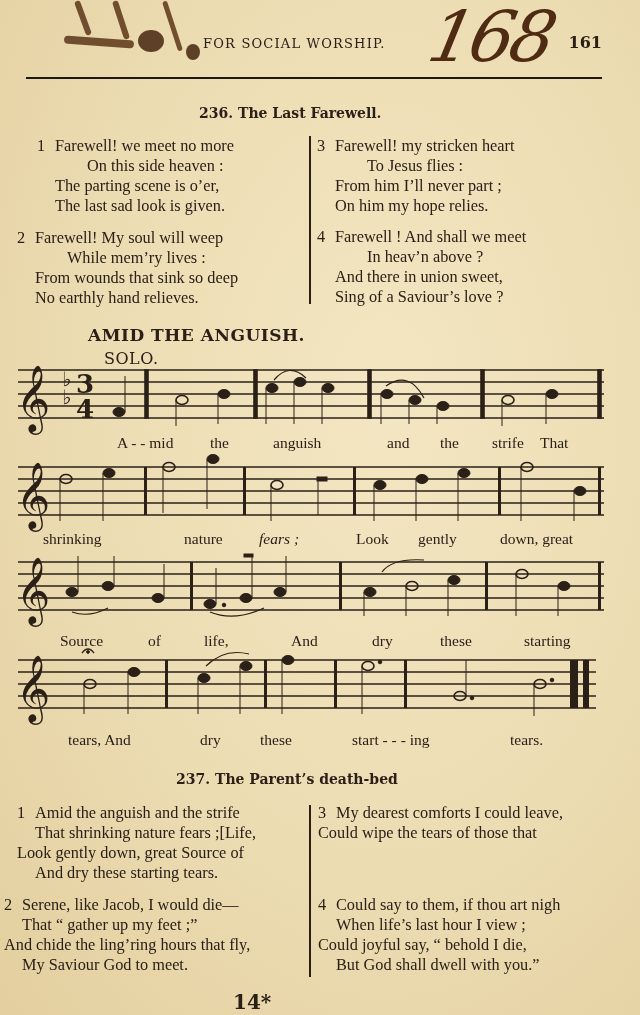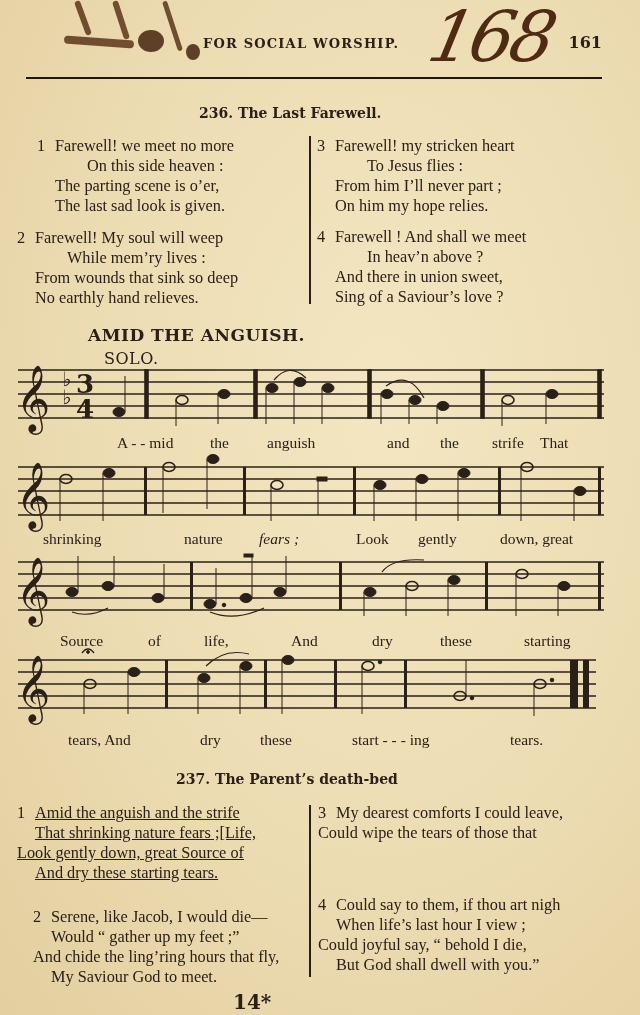--- a/index.html
+++ b/index.html
@@ -6,21 +6,21 @@
   body {
     width:640px; height:1015px; overflow:hidden; position:relative;
     background: radial-gradient(ellipse at 60% 40%, #f3e6c2 0%, #ecdcb2 55%, #e3cf9f 100%);
     color:#2a2018;
     font-family: "DejaVu Serif", "Liberation Serif", serif;
   }
   .ink-blot { position:absolute; background:#4a2a14; border-radius:50%; opacity:0.88; }
   .ink-stroke { position:absolute; background:#5a3518; border-radius:6px; opacity:0.85; transform-origin:center; }
   .running-head {
     position:absolute; left:203px; top:36px;
-    font-family:"DejaVu Serif", serif; font-weight:bold; font-size:13px; letter-spacing:1.2px;
+    font-family:"DejaVu Serif", serif; font-weight:normal; font-size:13px; letter-spacing:1.2px;
   }
   .page-num { position:absolute; right:38px; top:33px; font-family:"DejaVu Serif",serif; font-weight:bold; font-size:16px; }
   .handwritten { position:absolute; left:430px; top:-4px; font-family:"DejaVu Serif",serif; font-style:italic; font-size:70px; color:#4e2b12; letter-spacing:-4px; transform:skewX(-12deg); }
   .head-rule { position:absolute; left:26px; top:77px; width:576px; height:2px; background:#1f1812; }
   .hymn-title {
     position:absolute; font-family:"DejaVu Serif",serif; font-weight:bold; font-size:14px; white-space:nowrap;
   }
   .verse { position:absolute; font-family:"Liberation Serif","DejaVu Serif",serif; font-size:16.3px; line-height:20px; white-space:nowrap; }
   .verse .line { display:block; }
   .verse .num { display:inline-block; width:18px; }
@@ -129,21 +129,21 @@
       <ellipse cx="538" cy="26" rx="6" ry="4.5"></ellipse>
         <line x1="532" y1="26" x2="532" y2="56" stroke-width="1"></line>
       <path d="M260 12 Q275 -6 292 10" fill="none" stroke-width="1.2"></path>
       <path d="M372 18 Q395 2 410 30" fill="none" stroke-width="1.2"></path>
     </g>
   </svg>
 </div>
 <div class="lyrics" style="top:434px;">
   <span style="left:117px;">A - - mid</span>
   <span style="left:210px;">the</span>
-  <span style="left:267px;">anguish</span>
+  <span style="left:273px;">anguish</span>
   <span style="left:387px;">and</span>
   <span style="left:440px;">the</span>
   <span style="left:492px;">strife</span>
   <span style="left:540px;">That</span>
 </div>
 
 <div class="staff" style="top:465px;">
   <svg width="590" height="60">
     <g stroke="#2a2018" stroke-width="1.3">
       <line x1="4" y1="2" x2="590" y2="2"></line>
@@ -300,29 +300,29 @@
 <div class="lyrics" style="top:731px;">
   <span style="left:68px;">tears, And</span>
   <span style="left:200px;">dry</span>
   <span style="left:260px;">these</span>
   <span style="left:352px;">start - - - ing</span>
   <span style="left:510px;">tears.</span>
 </div>
 
 <div class="hymn-title" style="left:176px;top:771px;">237. The Parent’s death-bed</div>
 
-<div class="verse" style="left:17px;top:803px;text-decoration:underline;">
+<div class="verse" style="left:17px;top:803px;">
   <span class="line"><span class="num">1</span><span>Amid the anguish and the strife</span></span>
   <span class="line ind1">That shrinking nature fears ;[Life,</span>
   <span class="line ind0">Look gently down, great Source of</span>
   <span class="line ind1">And dry these starting tears.</span>
 </div>
-<div class="verse" style="left:33px;top:895px;margin-top:12px;">
+<div class="verse" style="left:4px;top:895px;">
   <span class="line"><span class="num">2</span><span>Serene, like Jacob, I would die—</span></span>
-  <span class="line ind1">Would “ gather up my feet ;”</span>
+  <span class="line ind1">That “ gather up my feet ;”</span>
   <span class="line ind0">And chide the ling’ring hours that fly,</span>
   <span class="line ind1">My Saviour God to meet.</span>
 </div>
 
 <div class="col-rule" style="left:309px;top:805px;height:172px;"></div>
 
 <div class="verse" style="left:318px;top:803px;">
   <span class="line"><span class="num">3</span><span>My dearest comforts I could leave,</span></span>
   <span class="line ind0">Could wipe the tears of those that</span>
 </div>

